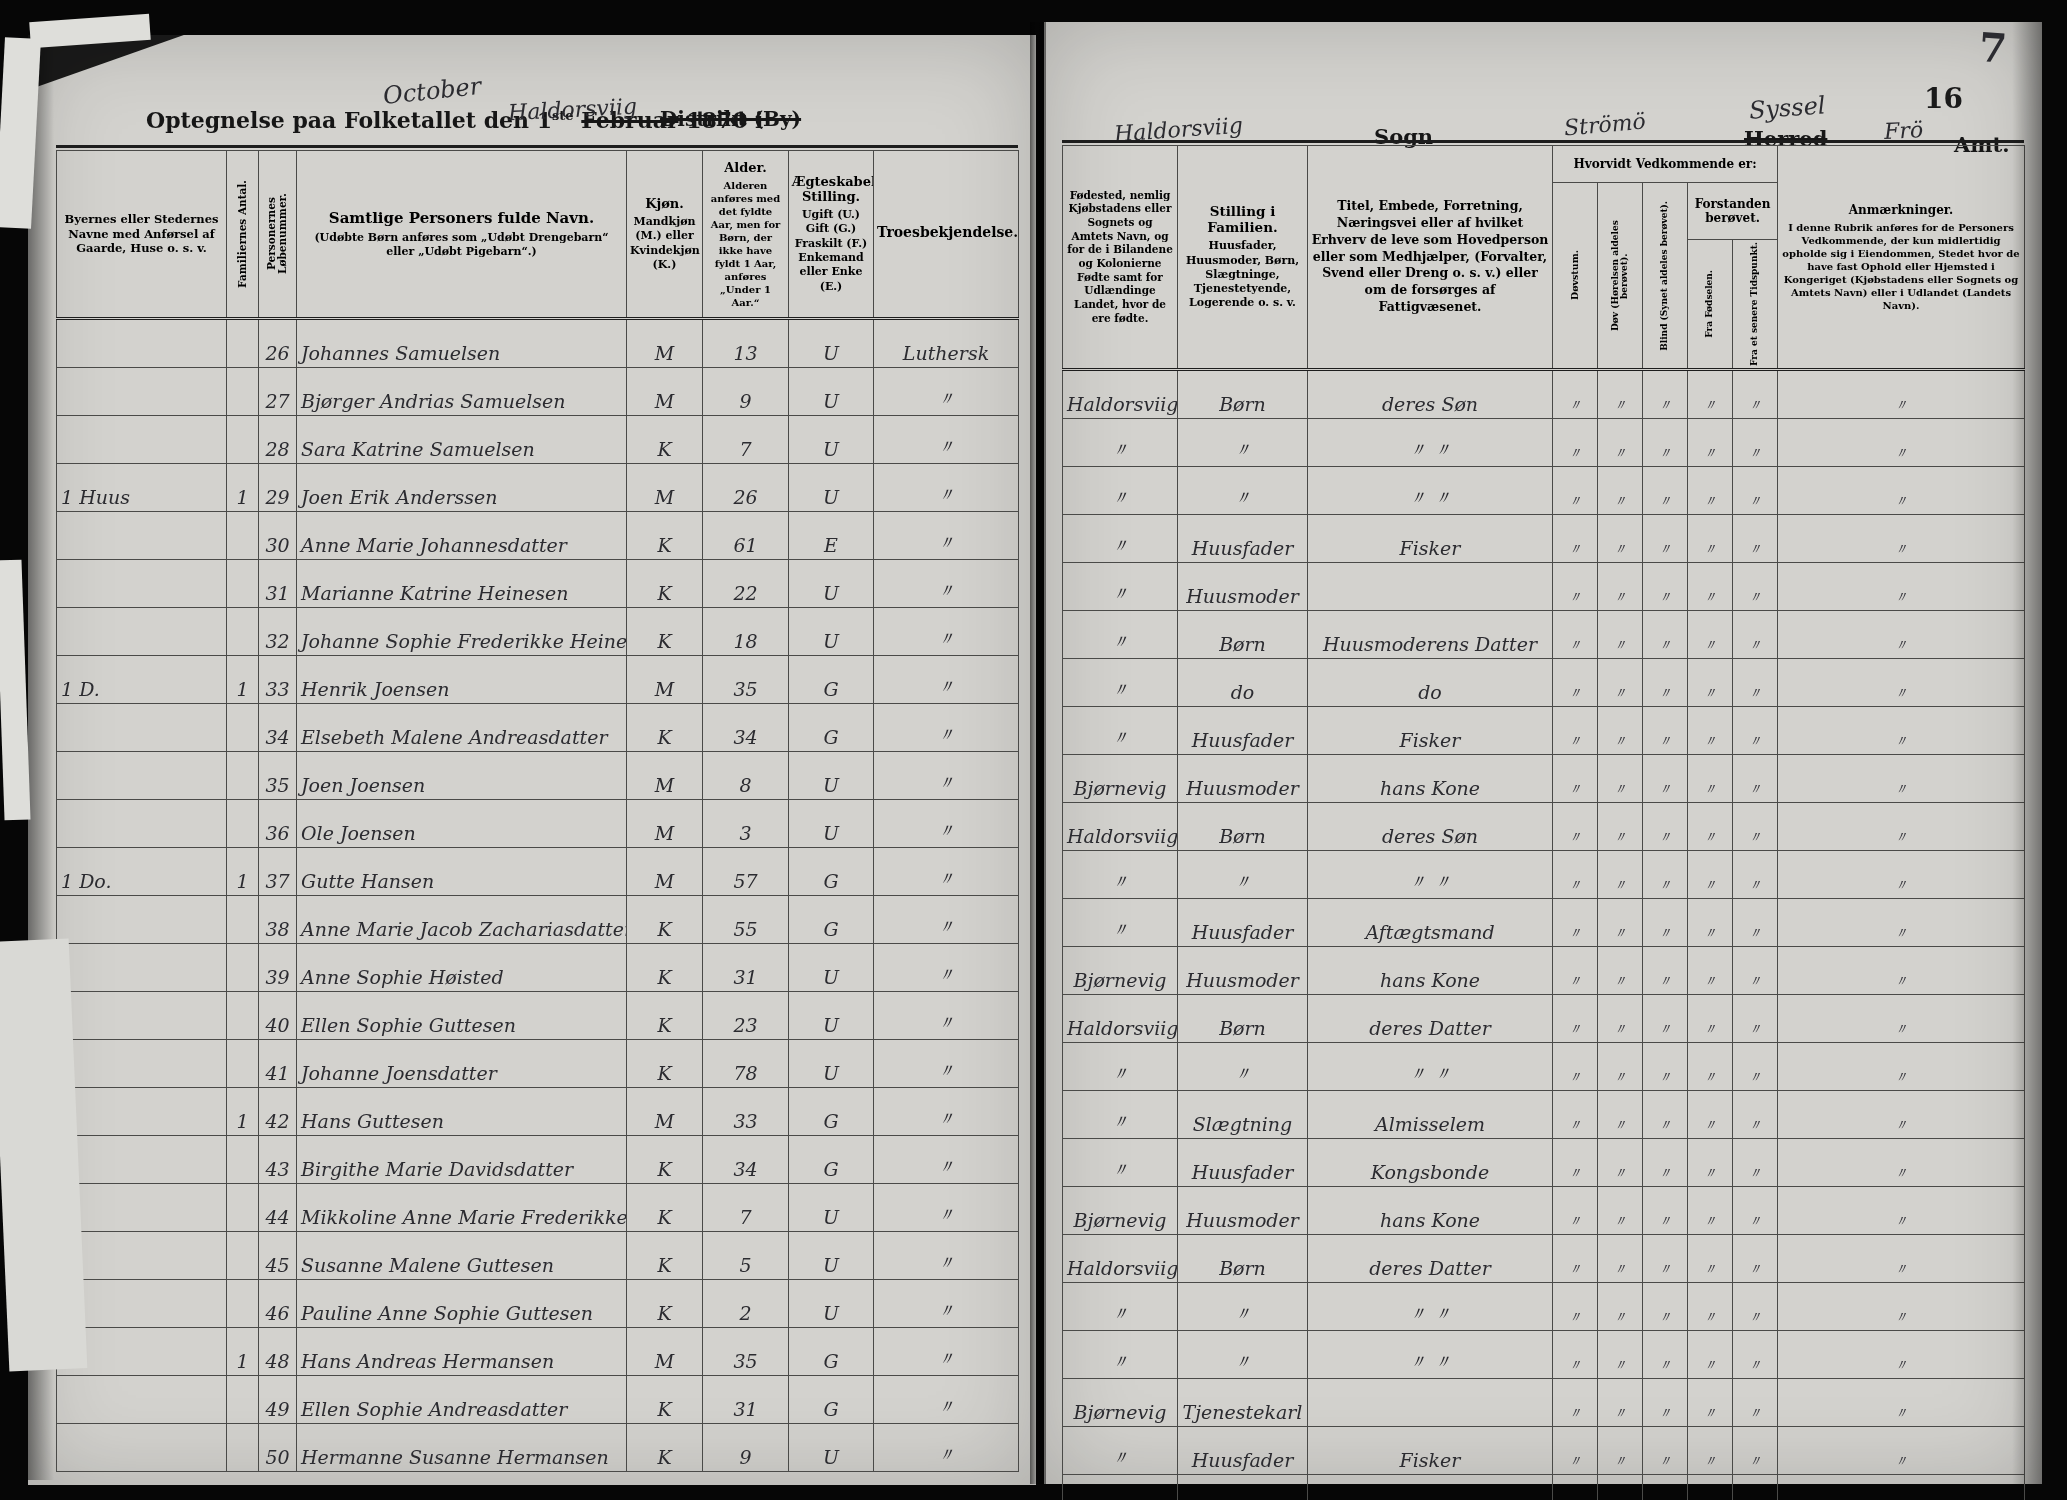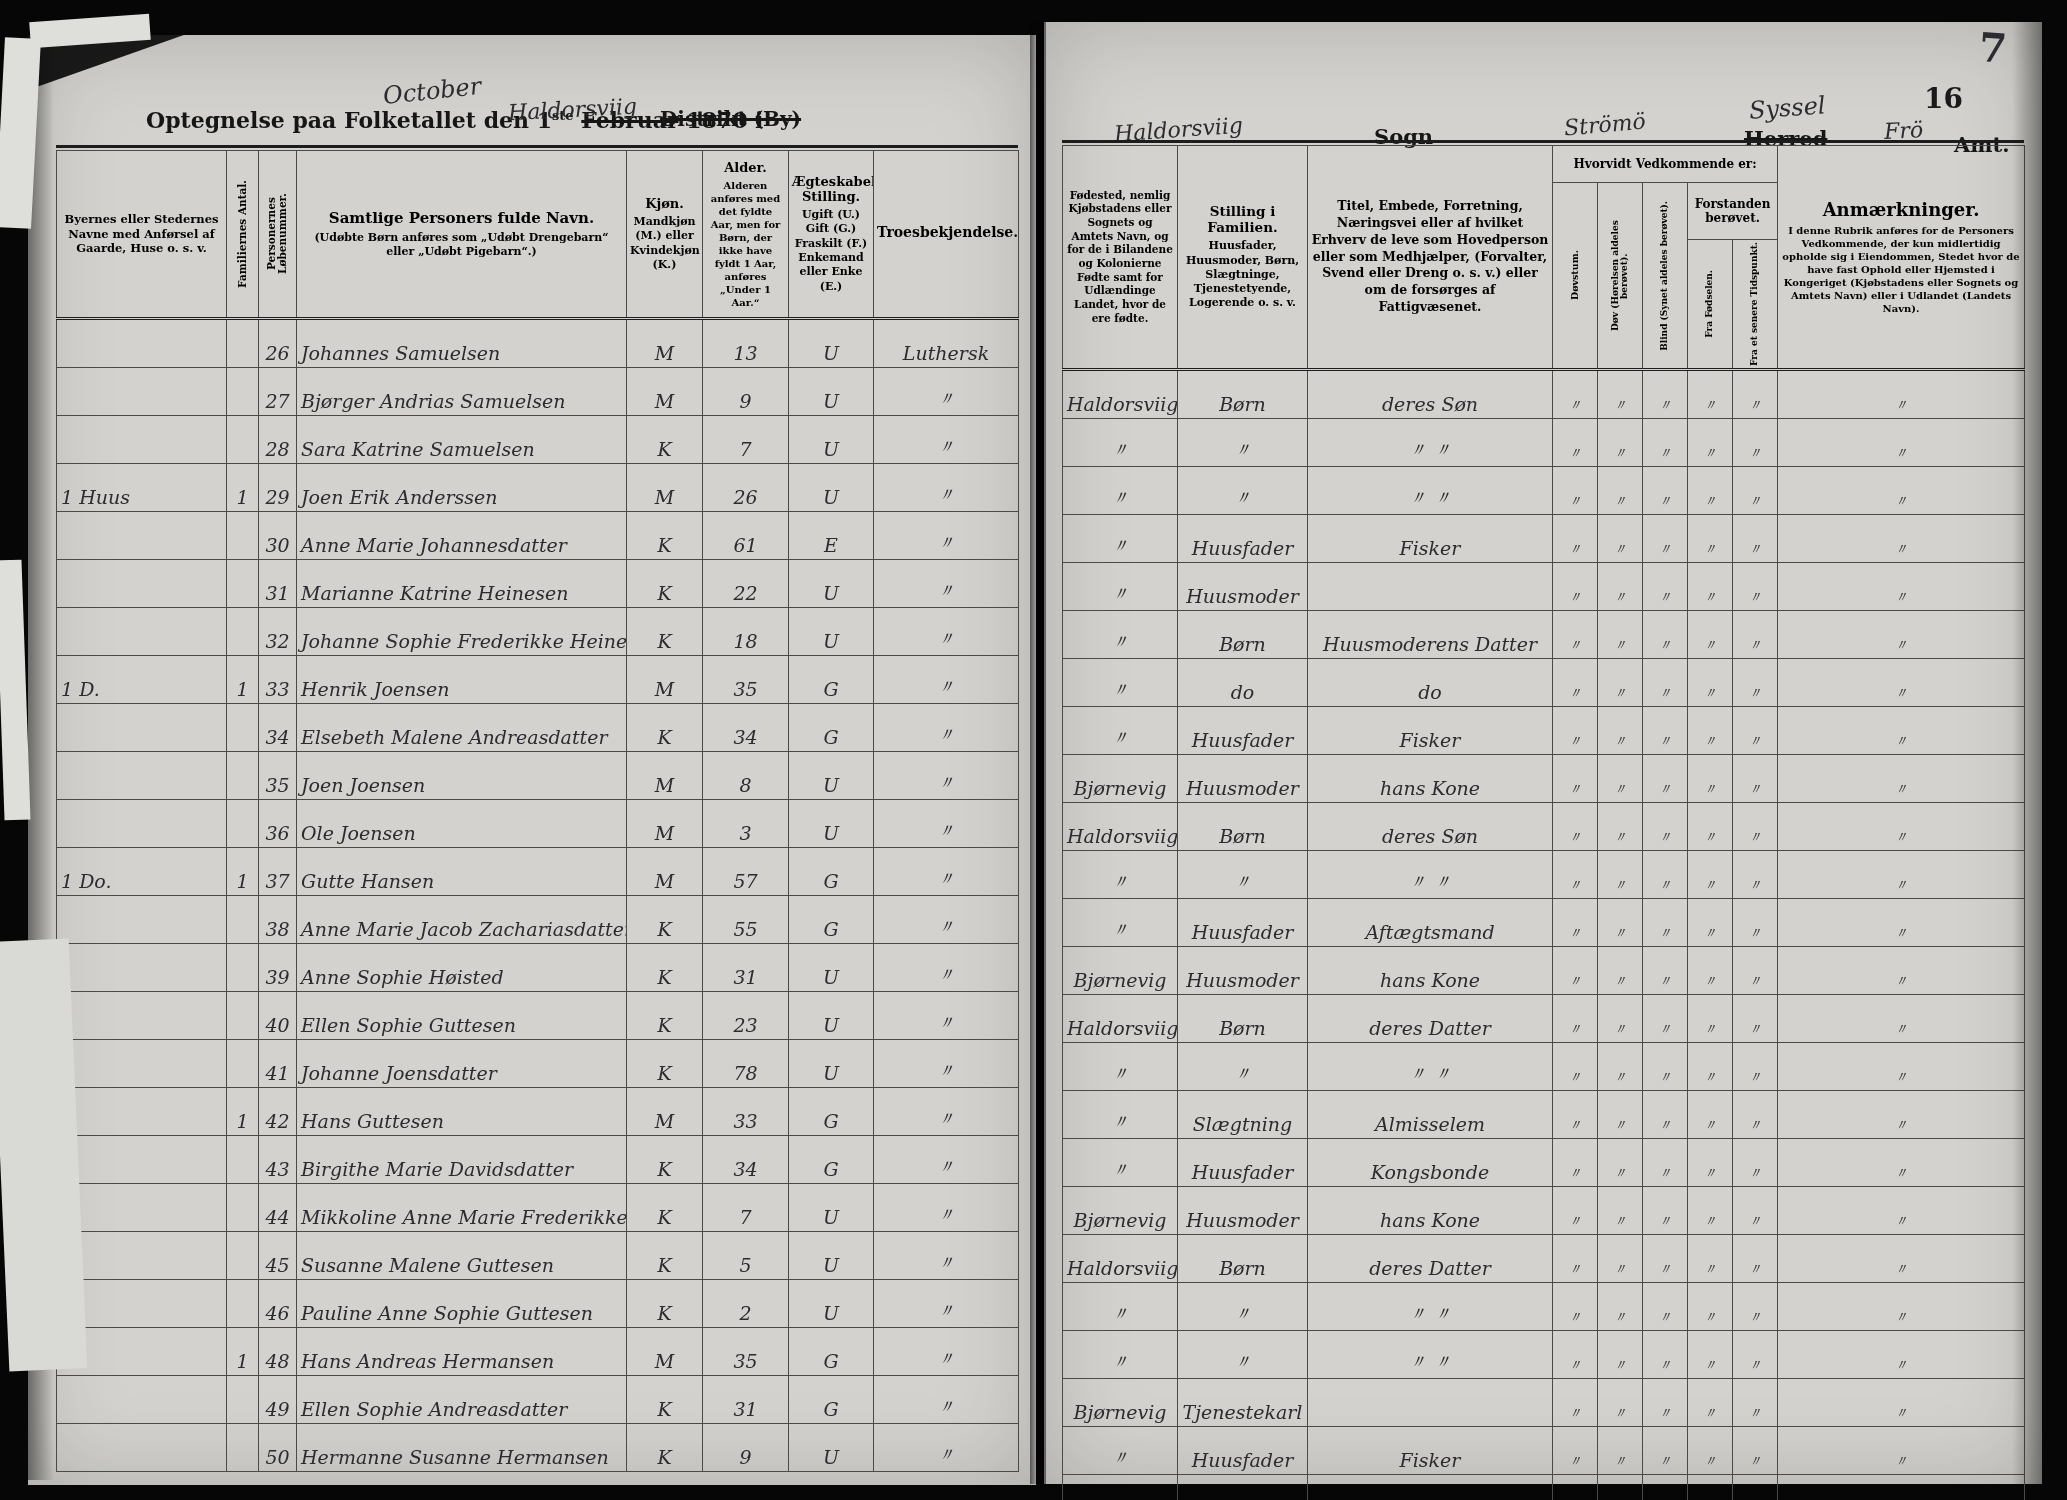--- a/index.html
+++ b/index.html
@@ -371,21 +371,21 @@
         <thead>
           <tr>
             <th class="small c" rowspan="3" style="font-size:10.5px;">Fødested, nemlig Kjøbstadens eller Sognets og Amtets Navn, og for de i Bilandene og Kolonierne Fødte samt for Udlændinge Landet, hvor de ere fødte.</th>
             <th class="c" rowspan="3">
               <span class="hdr-main" style="font-size:13.5px;">Stilling i Familien.</span>
               <span class="hdr-sub">Huusfader, Huusmoder, Børn, Slægtninge, Tjenestetyende, Logerende o. s. v.</span>
             </th>
             <th class="c" rowspan="3" style="font-size:12.5px;line-height:1.35;">Titel, Embede, Forretning, Næringsvei eller af hvilket Erhverv de leve som Hovedperson eller som Medhjælper, (Forvalter, Svend eller Dreng o. s. v.) eller om de forsørges af Fattigvæsenet.</th>
             <th class="c" colspan="5" style="height:32px;font-size:12px;">Hvorvidt Vedkommende er:</th>
             <th class="c" rowspan="3">
-              <span class="hdr-main" style="font-size:18px;">Anmærkninger.</span>
+              <span class="hdr-main" style="font-size:12px;">Anmærkninger.</span>
               <span class="hdr-sub" style="font-size:10px;">I denne Rubrik anføres for de Personers Vedkommende, der kun midlertidig opholde sig i Eiendommen, Stedet hvor de have fast Ophold eller Hjemsted i Kongeriget (Kjøbstadens eller Sognets og Amtets Navn) eller i Udlandet (Landets Navn).</span>
             </th>
           </tr>
           <tr>
             <th rowspan="2">
                 <div class="vert" style="font-size:9.5px;">Døvstum.</div>
               </th>
             <th rowspan="2">
                 <div class="vert" style="font-size:9px;">Døv (Hørelsen aldeles berøvet).</div>
               </th>

